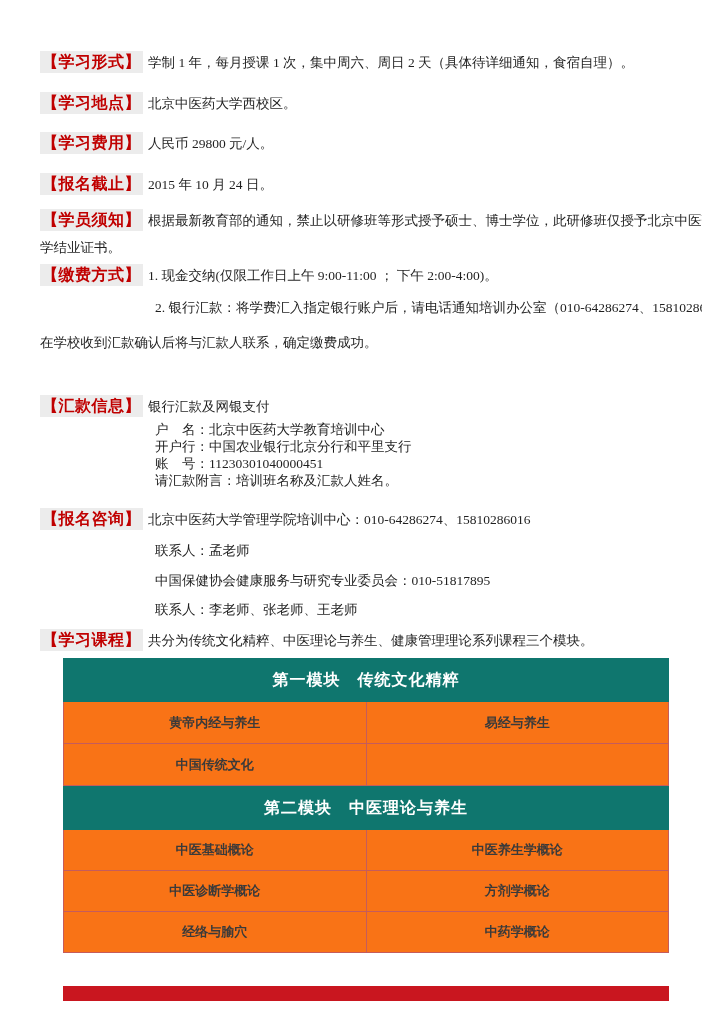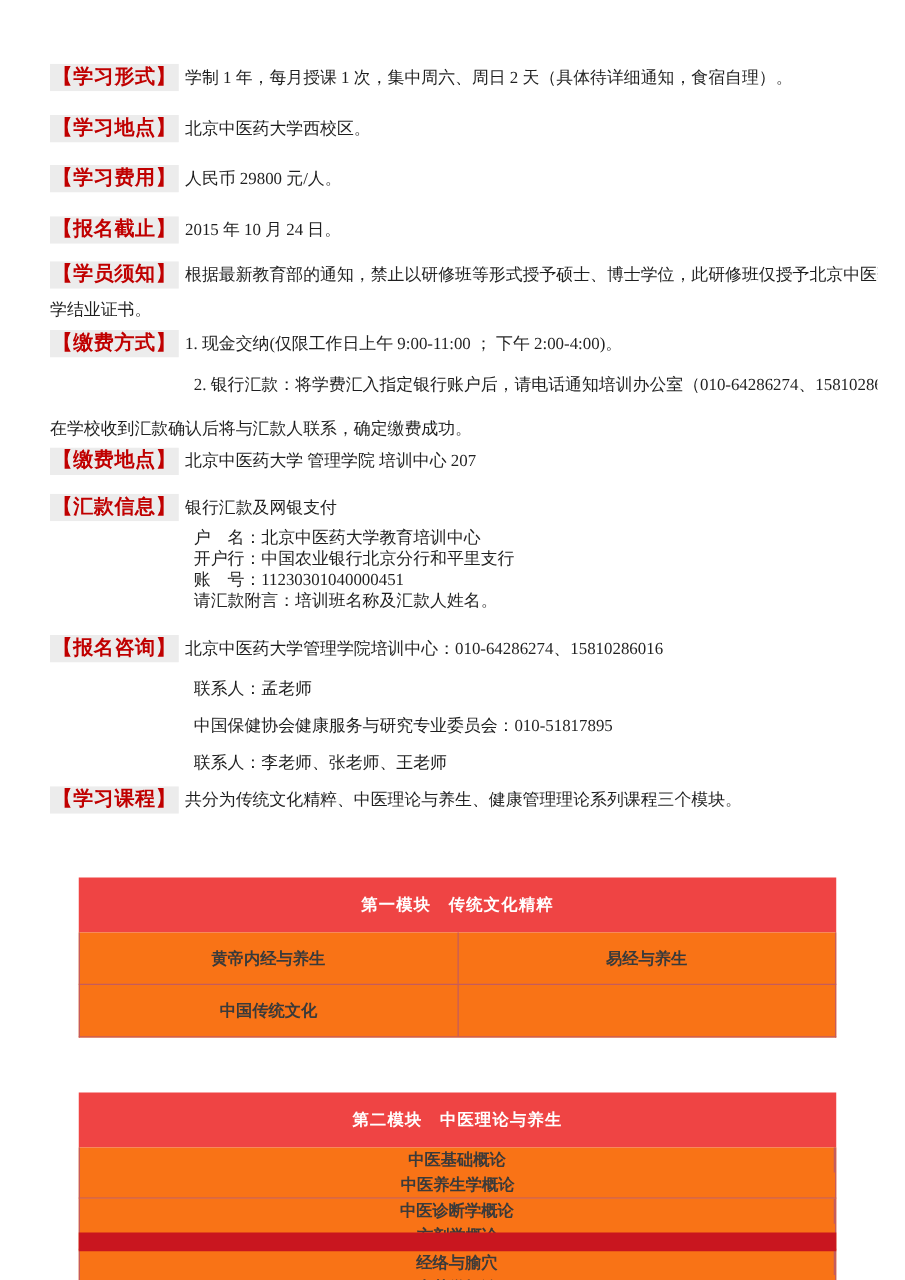--- a/index.html
+++ b/index.html
@@ -18,31 +18,31 @@
   .line.ind { left:155px; }
   .lbl {
     display:inline-block; background:#ececec; color:#c00000;
     font-weight:bold; font-size:16px; line-height:20px;
     padding:1px 2px; margin-right:5px; letter-spacing:0.5px;
   }
   .bank-line { line-height:17px; }
 
   .tbl { position:absolute; left:63px; width:606px; }
   .thead {
-    height:44px; background:#ef4444; color:#ffffff;
+    height:44px; background:#0f766e; color:#ffffff;
     display:flex; align-items:center; justify-content:center;
     font-family:"Liberation Sans","DejaVu Sans",sans-serif;
-    font-weight:bold; font-size:13px; letter-spacing:1px;margin-top:44px;
+    font-weight:bold; font-size:16px; letter-spacing:1px;
   }
   .trow {
     display:flex; background:#f97316; box-sizing:border-box;
     border-left:1px solid #c55c5c; border-right:1px solid #c55c5c; border-bottom:1px solid #c55c5c;
   }
   .trow.h42 { height:42px; }
-  .trow.h41 { height:41px;flex-direction:column; }
+  .trow.h41 { height:41px; }
   .tcell {
     flex:1 1 50%; display:flex; align-items:center; justify-content:center;
     font-family:"Liberation Sans","DejaVu Sans",sans-serif;
     font-weight:bold; font-size:13px; color:#3a3a3a;
   }
   .tcell.first { border-right:1px solid #c55c5c; }
   .partial-bar {
     position:absolute; left:63px; width:606px; top:986px; height:15px;
     background:#c9161f;
   }
@@ -72,23 +72,20 @@
     <span class="lbl">【学员须知】</span><span>根据最新教育部的通知，禁止以研修班等形式授予硕士、博士学位，此研修班仅授予北京中医药大</span>
   </div>
   <div class="line" style="top:238px">学结业证书。</div>
 
   <div class="line" style="top:264px">
     <span class="lbl">【缴费方式】</span><span>1. 现金交纳(仅限工作日上午 9:00-11:00 ； 下午 2:00-4:00)。</span>
   </div>
   <div class="line ind" style="top:298px">2. 银行汇款：将学费汇入指定银行账户后，请电话通知培训办公室（010-64286274、15810286016），</div>
   <div class="line" style="top:333px">在学校收到汇款确认后将与汇款人联系，确定缴费成功。</div>
 
-  <div class="line" style="top:358px">
-    <span class="lbl">【缴费地点】</span><span>北京中医药大学 管理学院 培训中心 207</span>
-  </div>
 
   <div class="line" style="top:395px">
     <span class="lbl">【汇款信息】</span><span>银行汇款及网银支付</span>
   </div>
   <div class="line ind bank-line" style="top:421px">户　名：北京中医药大学教育培训中心</div>
   <div class="line ind bank-line" style="top:438px">开户行：中国农业银行北京分行和平里支行</div>
   <div class="line ind bank-line" style="top:455px">账　号：11230301040000451</div>
   <div class="line ind bank-line" style="top:472px">请汇款附言：培训班名称及汇款人姓名。</div>
 
   <div class="line" style="top:508px">

